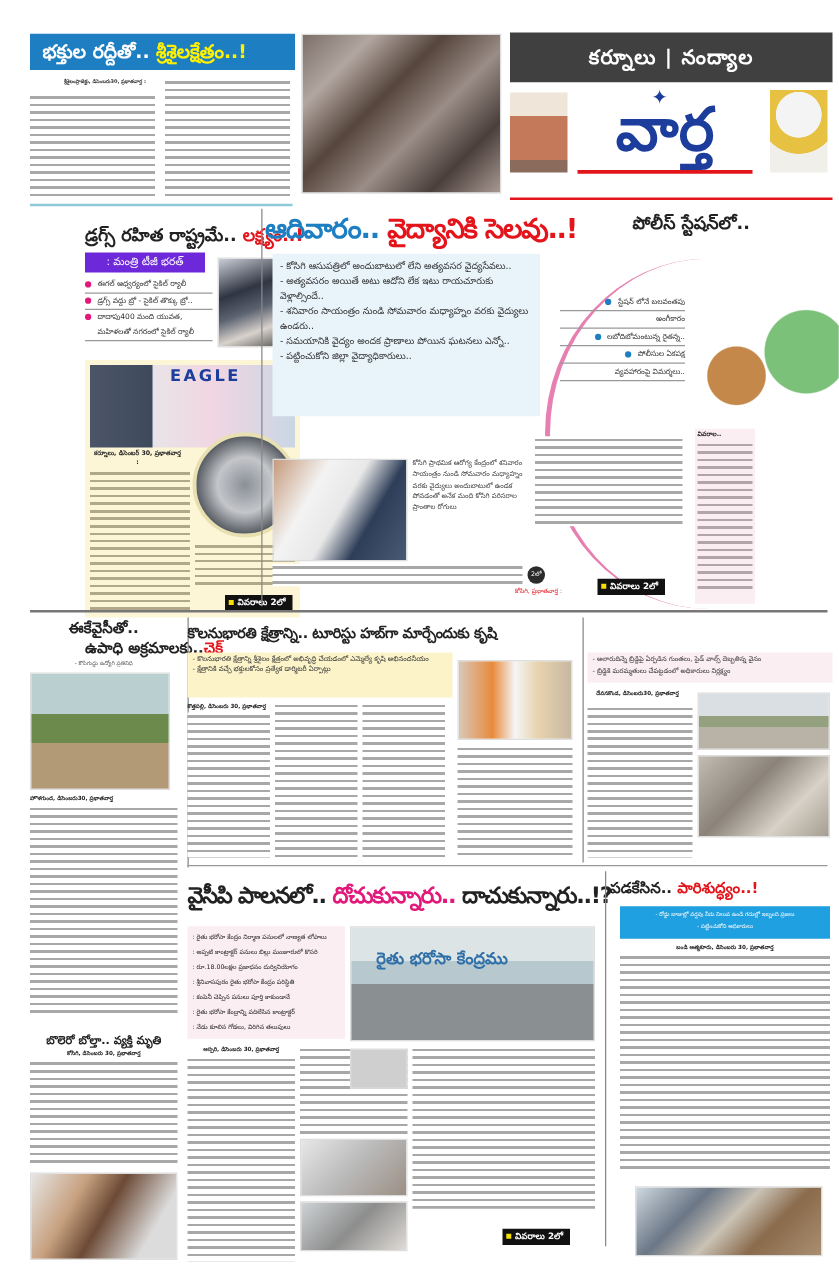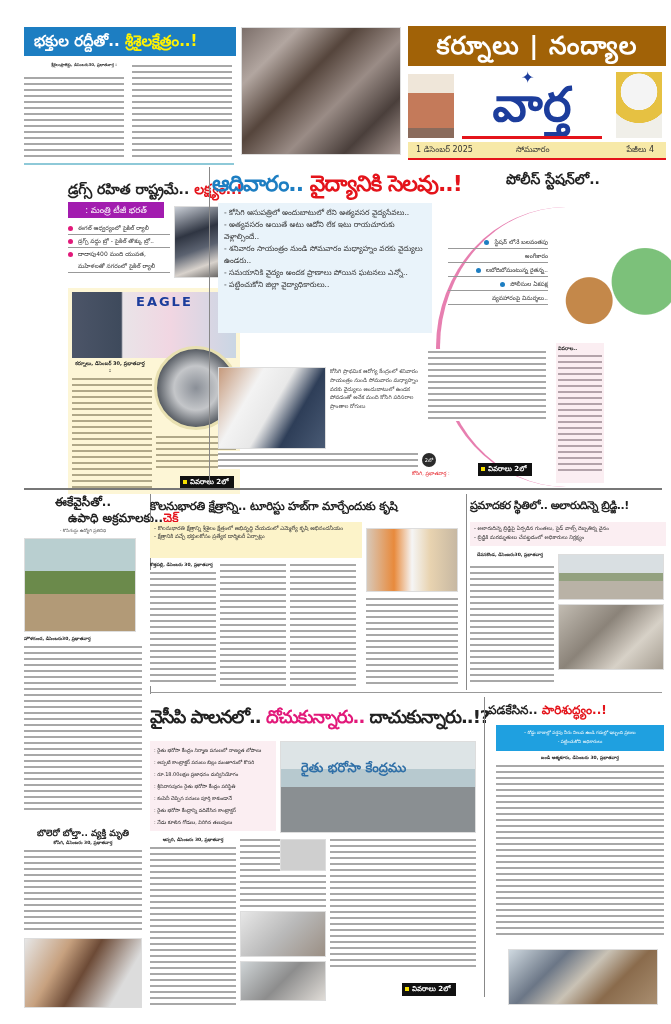--- a/index.html
+++ b/index.html
@@ -14,33 +14,28 @@
   .vr { position: absolute; width: 1px; background: #888; }
   .more-btn { position: absolute; background: #111; color: #fff; font-size: 7px; height: 13px; line-height: 13px; padding: 0 6px 0 10px; font-weight: bold; }
   .more-btn::before { content: ""; position: absolute; left: 3px; top: 4px; width: 4px; height: 4px; background: #f6e000; }
   .dot { display:inline-block; width:6px; height:6px; border-radius:50%; margin-right:5px; vertical-align:middle; }
   .bullet-row { font-size: 8.5px; line-height: 15px; color:#333; border-bottom: 1px solid #999; white-space: nowrap; }
 </style>
 </head>
 <body>
 
 <div class="abs" style="left:408px;top:26px;width:258px;height:135px;">
-  <div style="position:absolute;left:0;top:0;width:258px;height:40px;background:#a16207;color:#fff;font-size:25px;font-weight:bold;text-align:center;line-height:40px;letter-spacing:1px;">కర్నూలు | నంద్యాల</div>
+  <div style="position:absolute;left:0;top:0;width:258px;height:40px;background:#404040;color:#fff;font-size:16px;font-weight:bold;text-align:center;line-height:40px;letter-spacing:1px;">కర్నూలు | నంద్యాల</div>
   <div style="position:absolute;left:0;top:40px;width:258px;height:76px;background:#fff;">
     <div style="position:absolute;left:0;top:8px;width:46px;height:64px;background:linear-gradient(#efe6d9 0 30%, #c47a5a 30% 85%, #8a6b5c 85%);"></div>
     <div style="position:absolute;left:113px;top:2px;font-size:16px;color:#1c3d9c;">✦</div>
     <div style="position:absolute;left:52px;top:10px;width:144px;text-align:center;font-size:48px;font-weight:bold;color:#1c3d9c;line-height:56px;font-family:'DejaVu Sans',sans-serif;">వార్త</div>
     <div style="position:absolute;left:54px;top:70px;width:140px;height:3px;background:#e4141b;"></div>
     <div style="position:absolute;right:4px;top:6px;width:46px;height:66px;background:radial-gradient(circle at 50% 30%, #f4f4f4 0 35%, #e6c142 36% 60%, #f0efe9 61%);"></div>
   </div>
-  <div style="position:absolute;left:0;top:116px;width:258px;height:16px;background:#f7e9a8;font-size:8px;line-height:16px;color:#333;">
-    <span style="position:absolute;left:8px;">1 డిసెంబర్ 2025</span>
-    <span style="position:absolute;left:108px;">సోమవారం</span>
-    <span style="position:absolute;right:12px;">పేజీలు 4</span>
-  </div>
   <div style="position:absolute;left:0;top:132px;width:258px;height:2px;background:#e4141b;"></div>
 </div>
 
 <div class="abs" style="left:24px;top:27px;width:212px;height:133px;">
   <div style="height:29px;background:#1d7ec2;color:#fff;font-size:15px;font-weight:bold;line-height:29px;padding-left:10px;white-space:nowrap;">
     <span>భక్తుల రద్దీతో..</span>
     <span style="color:#fff200;">శ్రీశైలక్షేత్రం..!</span>
   </div>
   <div class="txt" style="position:absolute;left:20px;top:35px;width:80px;text-align:center;font-weight:bold;color:#333;">శ్రీశైలంప్రాజెక్టు, డిసెంబరు30, ప్రభాతవార్త :</div>
   <div class="lines abs" style="left:0;top:48px;width:100px;height:82px;"></div>
@@ -48,21 +43,21 @@
 </div>
 <div class="hr" style="left:24px;top:163px;width:210px;height:2px;background:#8ec9d8;"></div>
 
 <div class="abs photo" style="left:241px;top:27px;width:160px;height:128px;background:linear-gradient(135deg,#7c6f6a 0%,#b2a6a0 20%,#55453c 40%,#9a8c86 60%,#4a3f3b 80%,#a89892 100%);"></div>
 
 <div class="abs" style="left:24px;top:178px;width:182px;height:320px;margin-left:44px;">
   <div style="font-size:14px;font-weight:bold;white-space:nowrap;line-height:22px;">
     <span>డ్రగ్స్ రహిత రాష్ట్రమే..</span>
     <span style="color:#e4141b;">లక్ష్యం..!</span>
   </div>
-  <div style="position:absolute;left:0;top:24px;width:96px;height:16px;background:#a21caf;color:#fff;font-size:8.5px;line-height:16px;text-align:center;">: మంత్రి టీజీ భరత్</div>
+  <div style="position:absolute;left:0;top:24px;width:96px;height:16px;background:#6d28d9;color:#fff;font-size:8.5px;line-height:16px;text-align:center;">: మంత్రి టీజీ భరత్</div>
   <div style="position:absolute;left:0;top:44px;width:102px;">
     <div class="bullet-row" style="font-size:6px;line-height:12px;"><span class="dot" style="background:#e2197a;width:5px;height:5px;"></span><span>ఈగల్ ఆధ్వర్యంలో సైకిల్ ర్యాలీ</span></div>
     <div class="bullet-row" style="font-size:6px;line-height:12px;"><span class="dot" style="background:#e2197a;width:5px;height:5px;"></span><span>డ్రగ్స్ వద్దు బ్రో - సైకిల్ తొక్కు బ్రో..</span></div>
     <div class="bullet-row" style="font-size:6px;line-height:12px;border-bottom:none;"><span class="dot" style="background:#e2197a;width:5px;height:5px;"></span><span>దాదాపు400 మంది యువత,</span></div>
     <div class="bullet-row" style="font-size:6px;line-height:12px;padding-left:10px;"><span>మహిళలతో నగరంలో సైకిల్ ర్యాలీ</span></div>
   </div>
   <div class="photo abs" style="left:106px;top:28px;width:64px;height:72px;background:linear-gradient(160deg,#c9ced6 0%,#2f3542 35%,#5b6270 55%,#d8d2cc 75%,#3b3b3b 100%);"></div>
 
   <div class="abs" style="left:0;top:110px;width:172px;height:206px;background:#fdf6d6;">
     <div class="abs" style="left:4px;top:4px;width:164px;height:66px;background:linear-gradient(90deg,#4c5568 0%,#3e4a5c 30%,#e9e4e8 31%,#f1d6e2 60%,#c9d6e4 100%);"></div>
@@ -143,21 +138,20 @@
   <div class="abs" style="left:0;top:68px;font-size:4.5px;font-weight:bold;">కొత్తపల్లి, డిసెంబరు 30, ప్రభాతవార్త</div>
   <div class="lines abs" style="left:0;top:76px;width:66px;height:116px;"></div>
   <div class="lines abs" style="left:70px;top:68px;width:66px;height:124px;"></div>
   <div class="lines abs" style="left:140px;top:68px;width:66px;height:124px;"></div>
   <div class="photo abs" style="left:216px;top:34px;width:92px;height:64px;background:linear-gradient(90deg,#d8c8b8 0%,#e88a3c 30%,#f5f5f5 50%,#e8d3b0 70%,#c7b8a2 100%);"></div>
   <div class="lines abs" style="left:216px;top:102px;width:92px;height:90px;"></div>
 </div>
 <div class="vr" style="left:466px;top:494px;height:196px;"></div>
 
 <div class="abs" style="left:470px;top:494px;width:196px;height:196px;">
-  <div style="font-size:11px;font-weight:bold;line-height:24px;white-space:nowrap;letter-spacing:-0.5px;">ప్రమాదకర స్థితిలో.. అలారుదిన్నె బ్రిడ్జి..!</div>
   <div class="abs" style="left:0;top:28px;width:196px;height:24px;background:#fbeef2;padding:2px 4px;">
     <div style="font-size:5.3px;line-height:9px;color:#333;white-space:nowrap;">- అలారుదిన్నె బ్రిడ్జిపై ఏర్పడిన గుంతలు, సైడ్ వాల్స్ దెబ్బతిన్న వైనం</div>
     <div style="font-size:5.3px;line-height:9px;color:#333;white-space:nowrap;">- బ్రిడ్జికి మరమ్మతులు చేపట్టడంలో అధికారులు నిర్లక్ష్యం</div>
   </div>
   <div class="abs" style="left:0;top:58px;width:80px;font-size:4.5px;font-weight:bold;text-align:center;">దేవనకొండ, డిసెంబరు30, ప్రభాతవార్త</div>
   <div class="lines abs" style="left:0;top:70px;width:84px;height:122px;"></div>
   <div class="photo abs" style="left:88px;top:60px;width:106px;height:46px;background:linear-gradient(#d9dfe2 0 40%, #93a17f 40% 60%, #b9b2a6 60%);"></div>
   <div class="photo abs" style="left:88px;top:110px;width:106px;height:66px;background:linear-gradient(135deg,#c2bcb2 0%,#8b8379 40%,#d7d1c7 70%,#a59d91 100%);"></div>
 </div>
 

